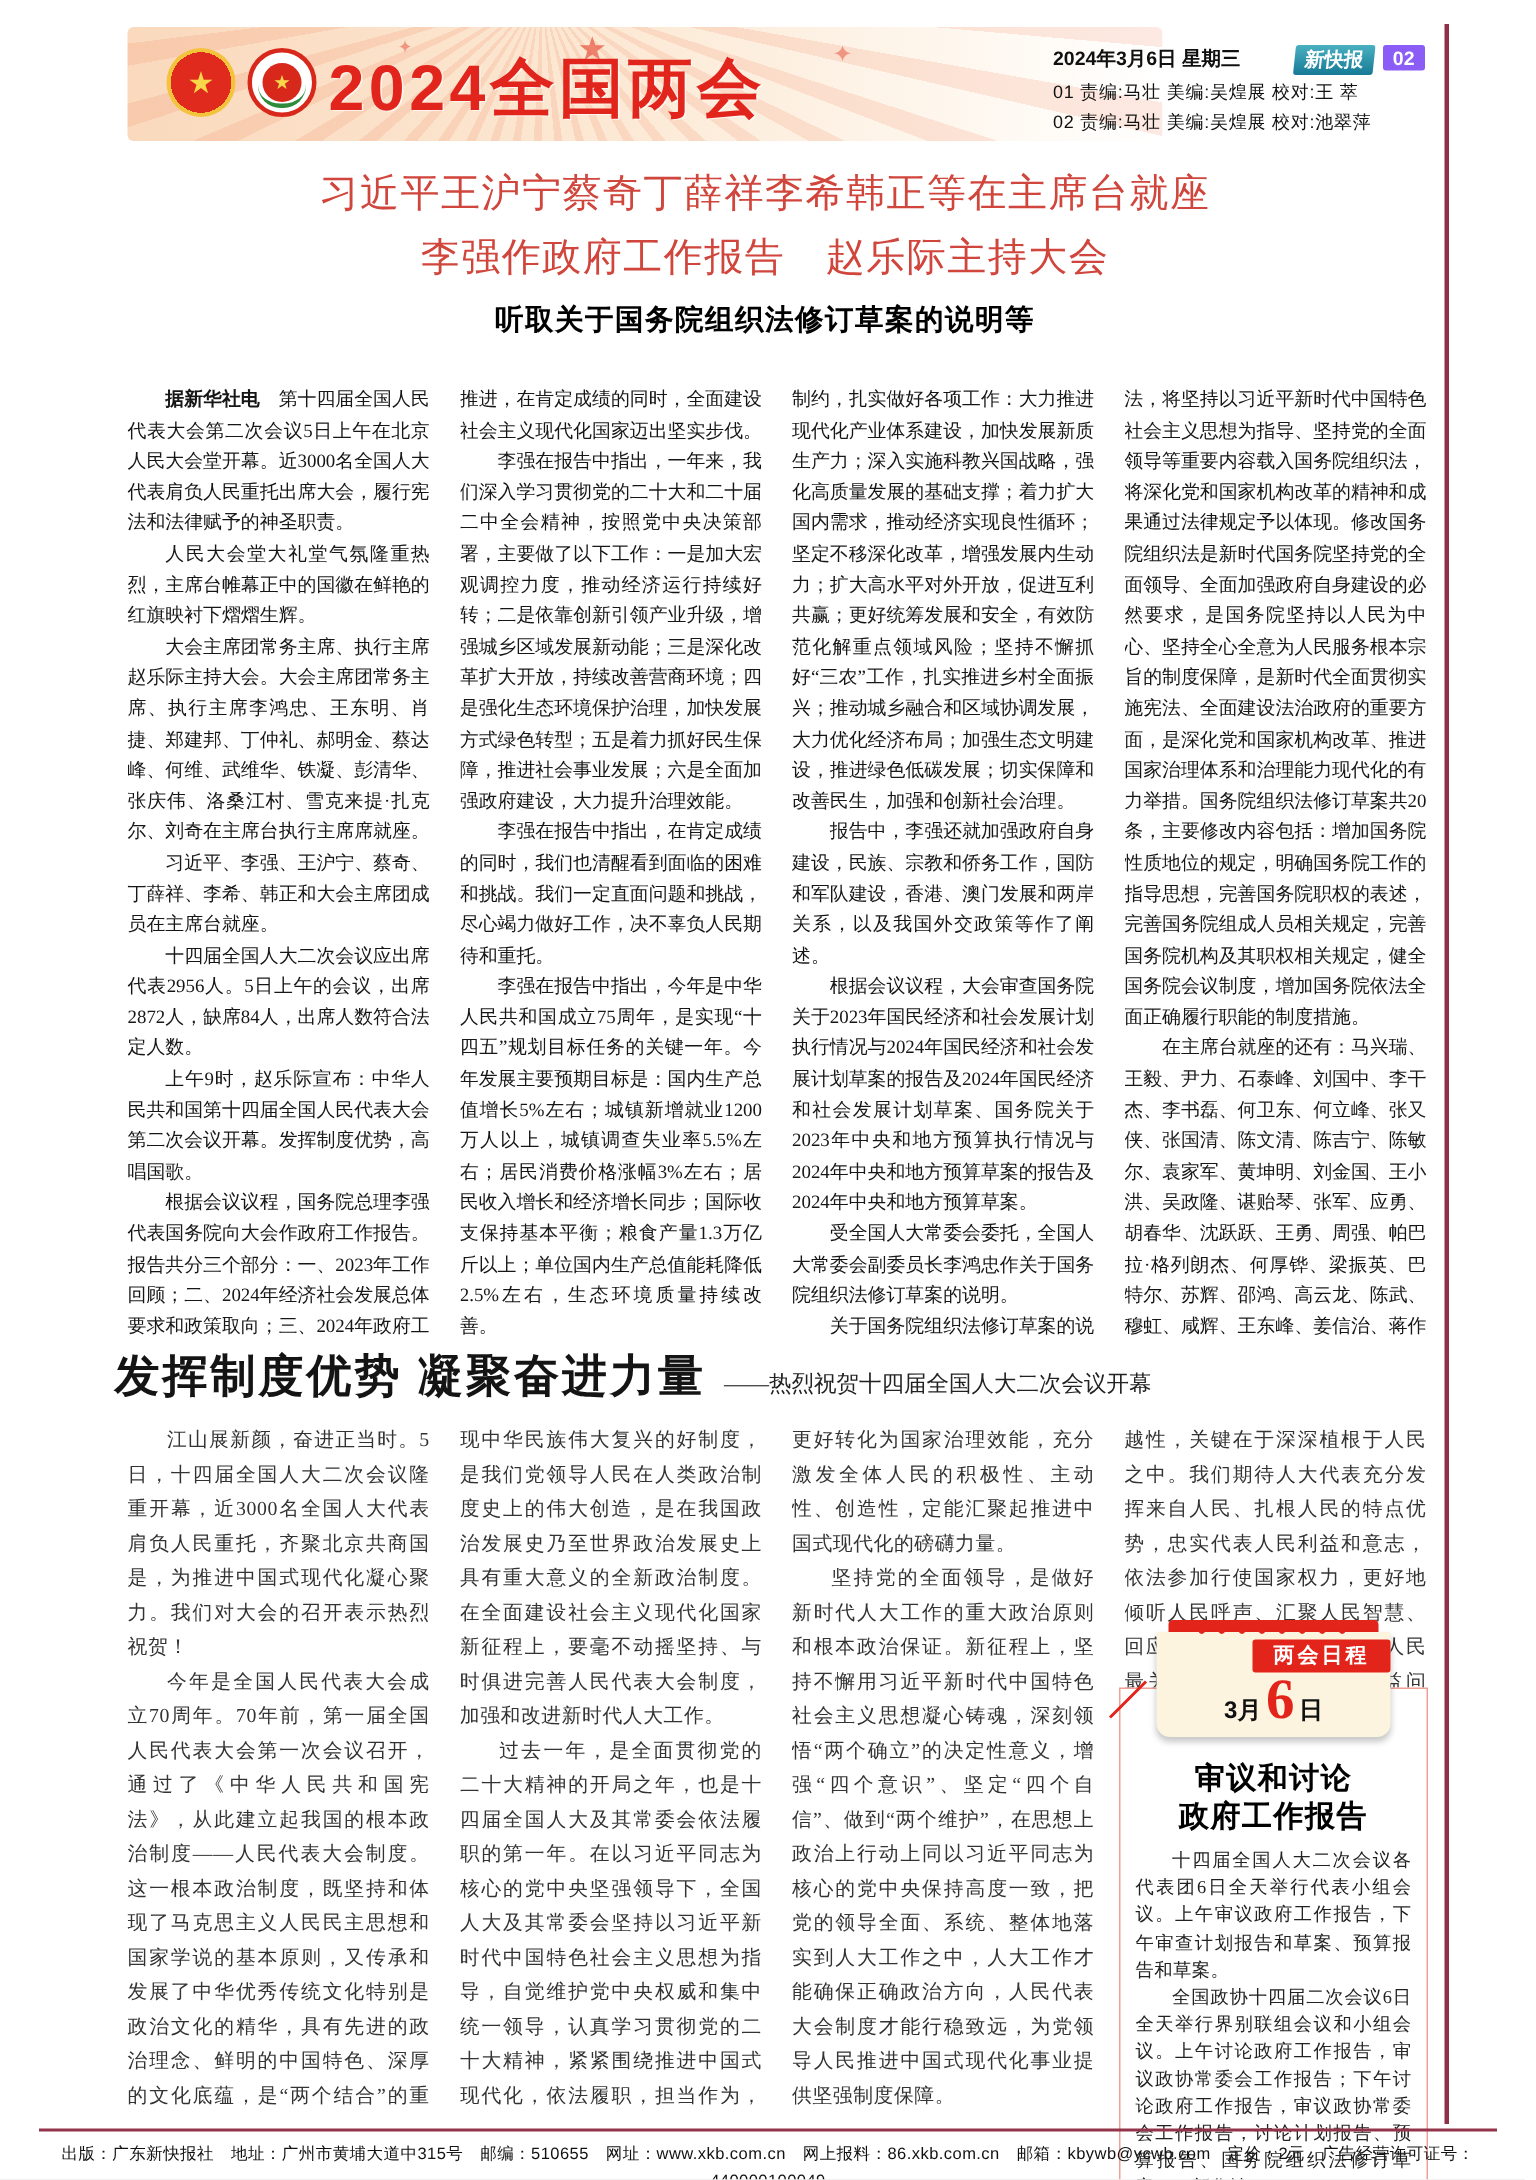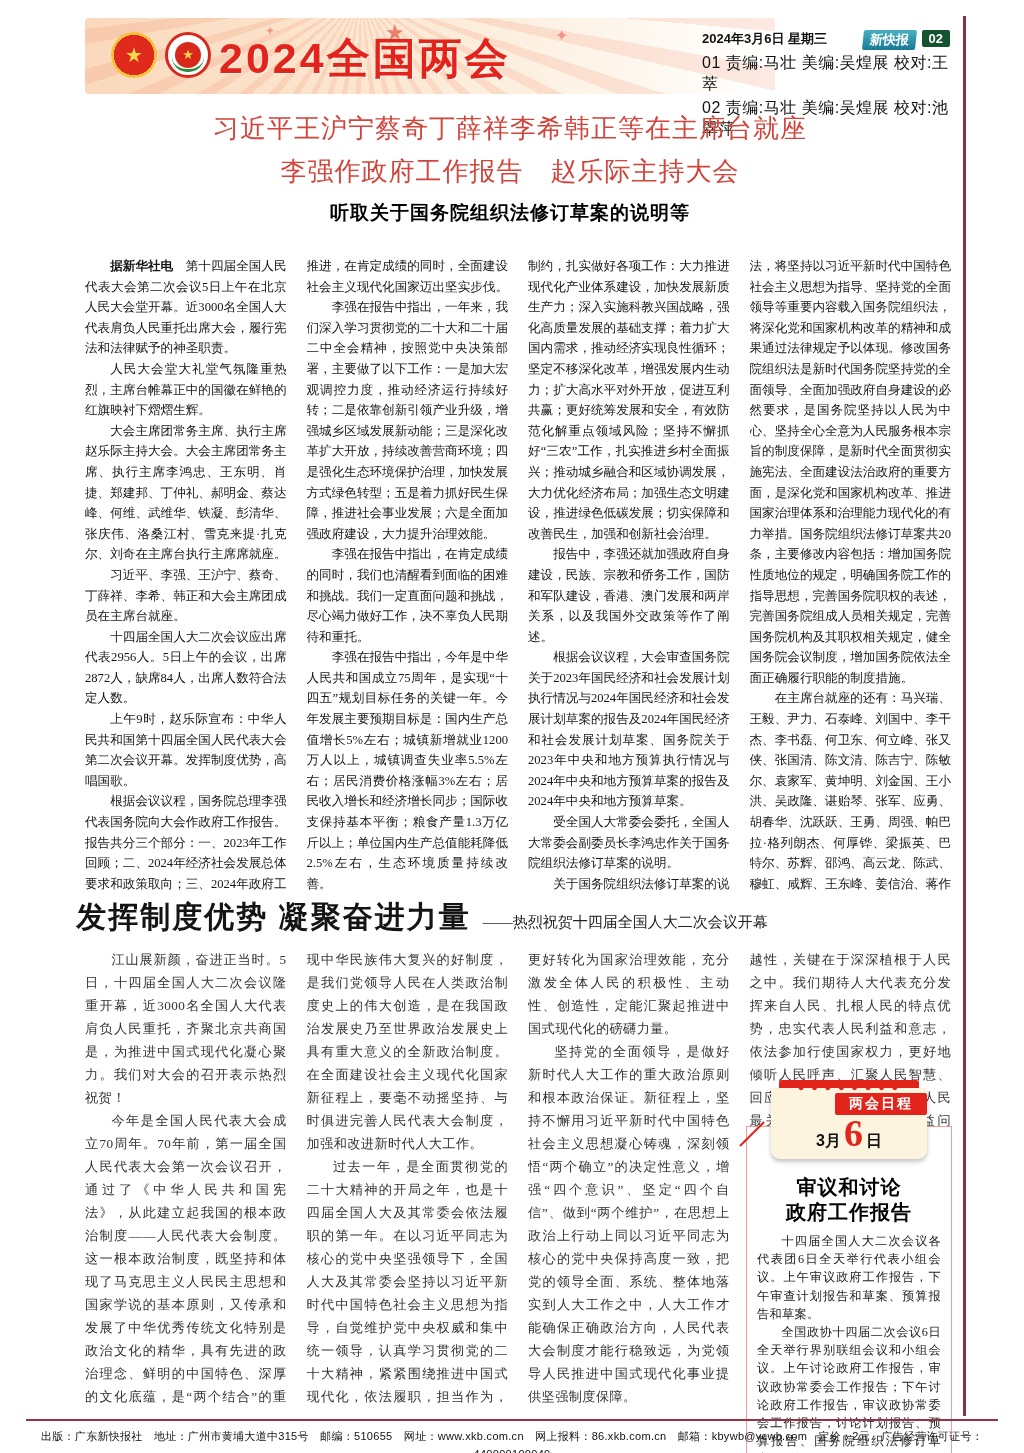--- a/index.html
+++ b/index.html
@@ -27,22 +27,22 @@
   .emblem-cppcc:after{content:"";position:absolute;left:4px;right:4px;bottom:3px;height:12px;
                 border-bottom:3px solid #2f8a3c;border-radius:0 0 20px 20px;}
   .masthead-title{position:absolute;left:134px;top:12px;font-family:"Liberation Sans",sans-serif;
                 font-weight:bold;font-size:43px;color:#e2251c;letter-spacing:3px;
                 text-shadow:1px 1px 0 rgba(255,255,255,.7);}
   
   .issue-info{position:absolute;right:74px;top:30px;width:248px;font-family:"Liberation Sans",sans-serif;}
   .issue-line1{display:flex;align-items:flex-start;gap:6px;font-size:13px;color:#101010;font-weight:bold;}
   .badge-brand{margin-left:auto;background:linear-gradient(180deg,#49b0c0,#177a96);color:#fff;
                font-size:13px;font-weight:bold;padding:1px 7px;transform:skewX(-6deg);border-radius:2px;}
-  .badge-page{background:#14532d;color:#fff;font-size:13px;font-weight:bold;padding:1px 7px;border-radius:2px;}
-  .editor-lines p{margin:3px 0 0;font-size:16px;color:#111;letter-spacing:.5px;text-indent:0 !important;}
+  .badge-page{background:#8b5cf6;color:#fff;font-size:13px;font-weight:bold;padding:1px 7px;border-radius:2px;}
+  .editor-lines p{margin:3px 0 0;font-size:12px;color:#111;letter-spacing:.5px;text-indent:0 !important;}
   
   .headline-block{position:absolute;left:60px;right:64px;top:98px;text-align:center;}
   .headline-main{font-size:47px;font-weight:bold;color:#cc372d;letter-spacing:2px;line-height:1.1;margin:0;}
   .headline-sub1{font-size:26px;color:#d0453c;margin:13px 0 0;letter-spacing:1px;}
   .headline-sub2{font-size:26px;color:#d0453c;margin:8px 0 0;letter-spacing:1px;}
   .headline-sub3{font-family:"Liberation Sans",sans-serif;font-size:19px;font-weight:bold;
                  color:#000000;margin:11px 0 0;letter-spacing:1px;}
   
   .main-article{position:absolute;left:85px;top:256px;width:866px;height:634px;display:flex;gap:20px;}
   .main-article .col{flex:1;overflow:hidden;}

